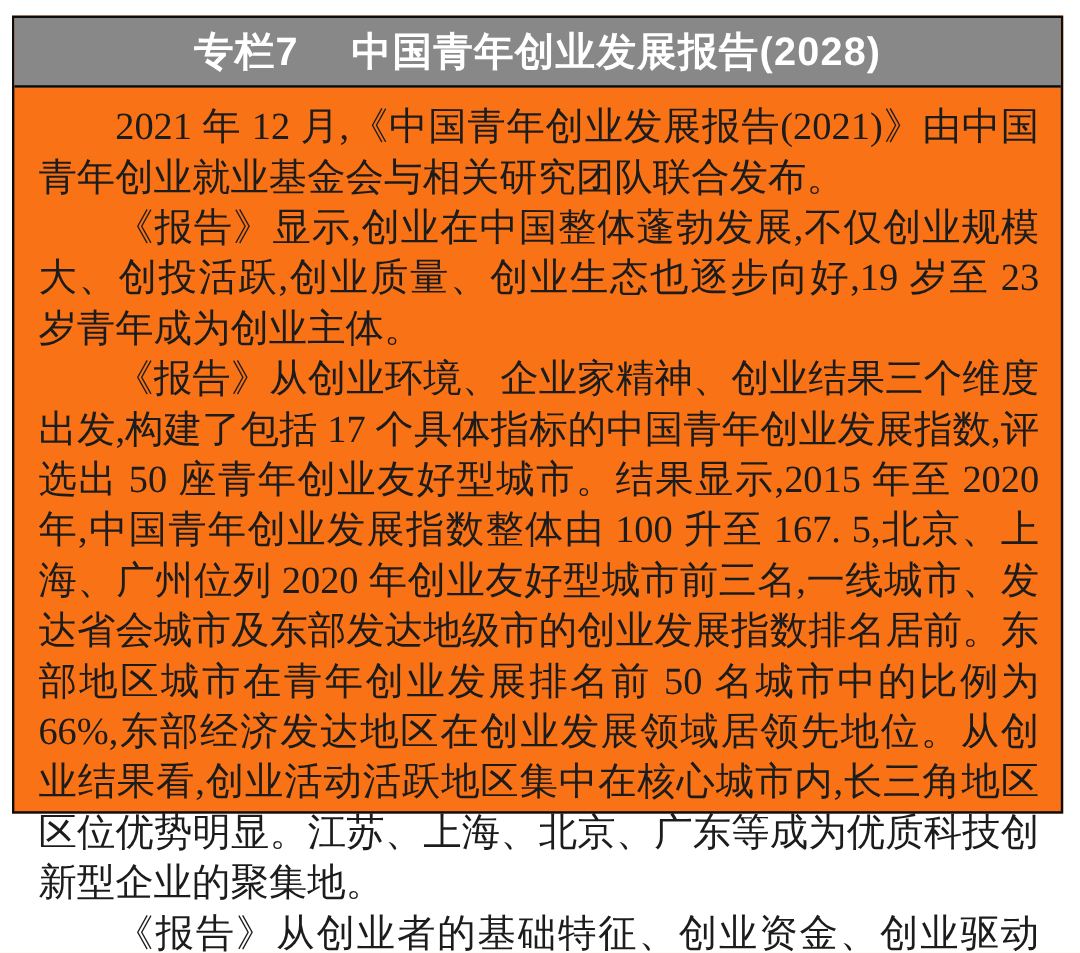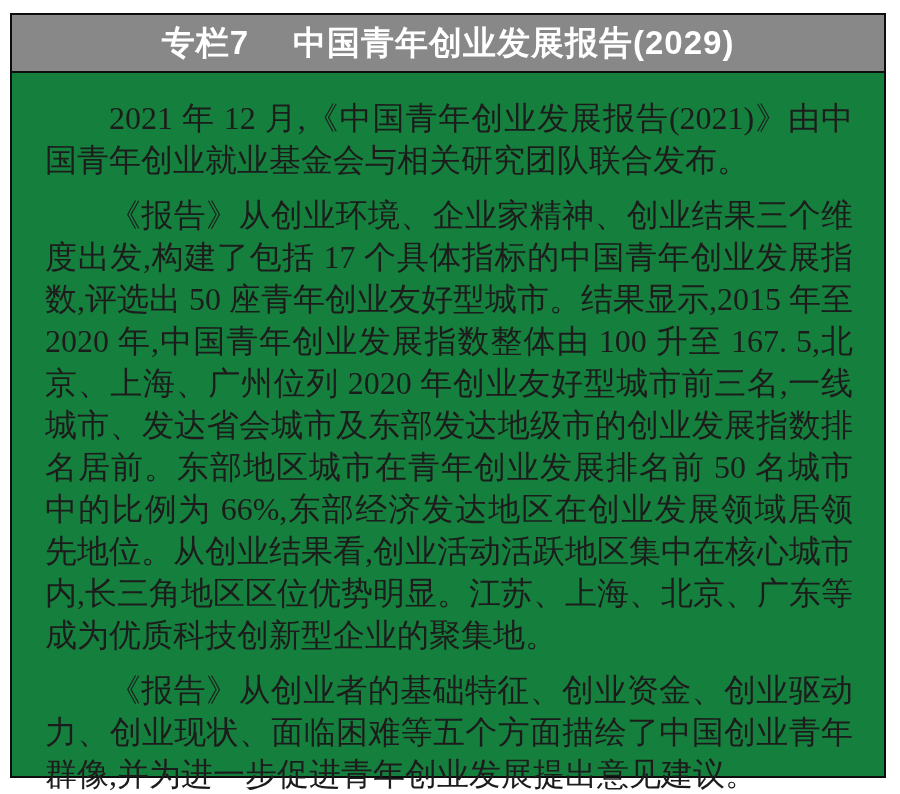--- a/index.html
+++ b/index.html
@@ -9,23 +9,23 @@
     background: #ffffff;
     font-family: "Liberation Serif", "DejaVu Serif", serif;
     overflow: hidden;
     position: relative;
   }
   .panel {
     position: absolute;
     left: 10px;
     top: 13px;
     width: 876px;
-    height: 765px;
+    height: 665px;
     border: 2px solid #0d0d0d;
-    background: #15803d;
+    background: #f97316;
   }
   .panel-header {
     height: 58px;
     background: #888888;
     border-bottom: 2px solid #0d0d0d;
     display: flex;
     align-items: center;
     justify-content: center;
     font-family: "Liberation Sans", "DejaVu Sans", sans-serif;
     font-weight: 700;
@@ -38,29 +38,30 @@
   }
   .panel-body {
     padding: 11px 18px 0 20px;
     font-size: 32px;
     line-height: 42px;
     color: #1c1c1c;
     text-align: justify;
   }
   .panel-body p {
     text-indent: 2em;
-    margin: 13px;
+    margin: 0;
   }
 </style>
 </head>
 <body>
 
 <div class="panel">
   <div class="panel-header">
     <span class="box-label">专栏7</span>
-    <span class="box-title">中国青年创业发展报告(2029)</span>
+    <span class="box-title">中国青年创业发展报告(2028)</span>
   </div>
   <div class="panel-body">
     <p>2021 年 12 月,《中国青年创业发展报告(2021)》由中国青年创业就业基金会与相关研究团队联合发布。</p>
+    <p>《报告》显示,创业在中国整体蓬勃发展,不仅创业规模大、创投活跃,创业质量、创业生态也逐步向好,19 岁至 23 岁青年成为创业主体。</p>
     <p>《报告》从创业环境、企业家精神、创业结果三个维度出发,构建了包括 17 个具体指标的中国青年创业发展指数,评选出 50 座青年创业友好型城市。结果显示,2015 年至 2020 年,中国青年创业发展指数整体由 100 升至 167. 5,北京、上海、广州位列 2020 年创业友好型城市前三名,一线城市、发达省会城市及东部发达地级市的创业发展指数排名居前。东部地区城市在青年创业发展排名前 50 名城市中的比例为 66%,东部经济发达地区在创业发展领域居领先地位。从创业结果看,创业活动活跃地区集中在核心城市内,长三角地区区位优势明显。江苏、上海、北京、广东等成为优质科技创新型企业的聚集地。</p>
     <p>《报告》从创业者的基础特征、创业资金、创业驱动力、创业现状、面临困难等五个方面描绘了中国创业青年群像,并为进一步促进青年创业发展提出意见建议。</p>
   </div>
 </div>
 
 </body></html>

